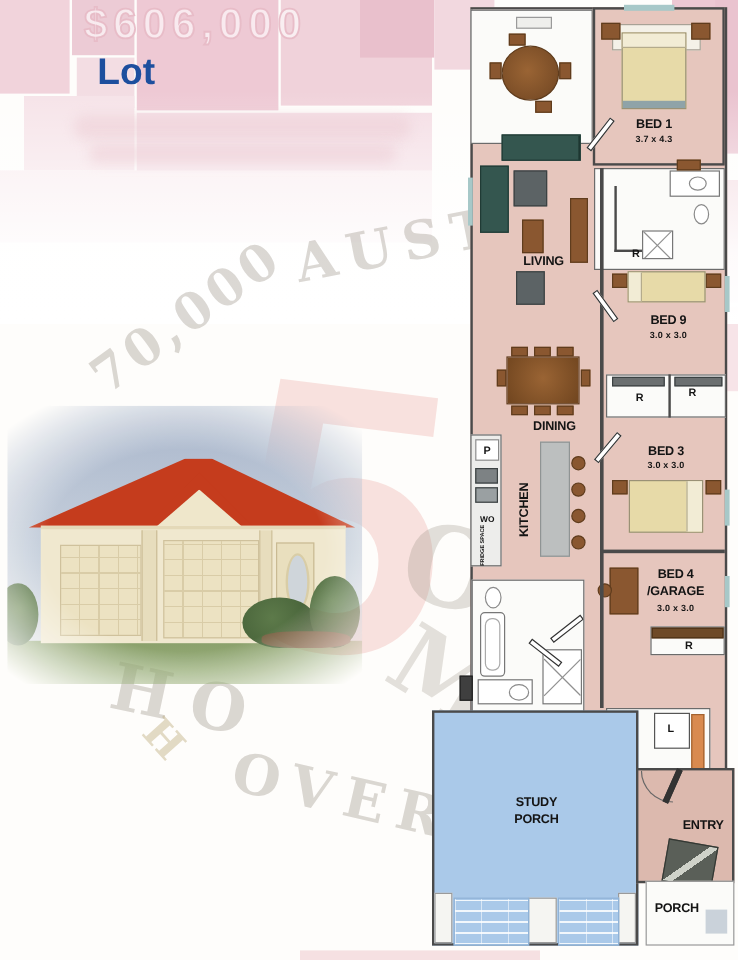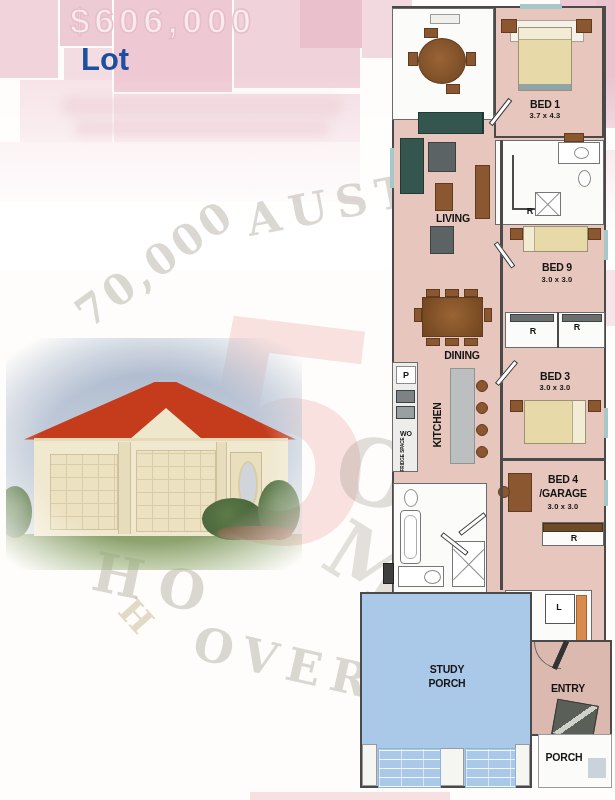--- a/index.html
+++ b/index.html
@@ -268,19 +268,19 @@
   <div class="lbl name" style="left:55px;top:678px;width:80px;">PORCH</div>
   <div class="post" style="left:10px;top:744px;width:15px;height:42px;"></div>
   <div class="post" style="left:163px;top:744px;width:15px;height:42px;"></div>
   <div class="post" style="left:88px;top:748px;width:24px;height:38px;"></div>
   <div class="gd-panel" style="left:26px;top:748px;width:61px;height:38px;"></div>
   <div class="gd-panel" style="left:113px;top:748px;width:49px;height:38px;"></div>
 
   <div class="room" style="left:178px;top:640px;width:82px;height:96px;background:#dcb9ae;"></div>
   <div class="arc" style="left:182px;top:642px;width:26px;height:26px;"></div>
   <div class="doorleaf" style="left:206px;top:640px;height:28px;transform:rotate(24deg);background:#333;"></div>
-  <div class="lbl name" style="left:186px;top:683px;width:60px;">ENTRY</div>
+  <div class="lbl name" style="left:204px;top:683px;width:60px;">ENTRY</div>
   <div class="mat" style="left:202px;top:702px;width:40px;height:34px;"></div>
   <div class="zone" style="left:186px;top:734px;width:74px;height:54px;border-color:#9a9a9a;"></div>
   <div class="lbl name" style="left:182px;top:752px;width:60px;">PORCH</div>
 </div>
 
 <div class="abs" style="left:588px;top:758px;width:18px;height:20px;background:#b9c4cf;opacity:.75;"></div>
 
 </body></html>

